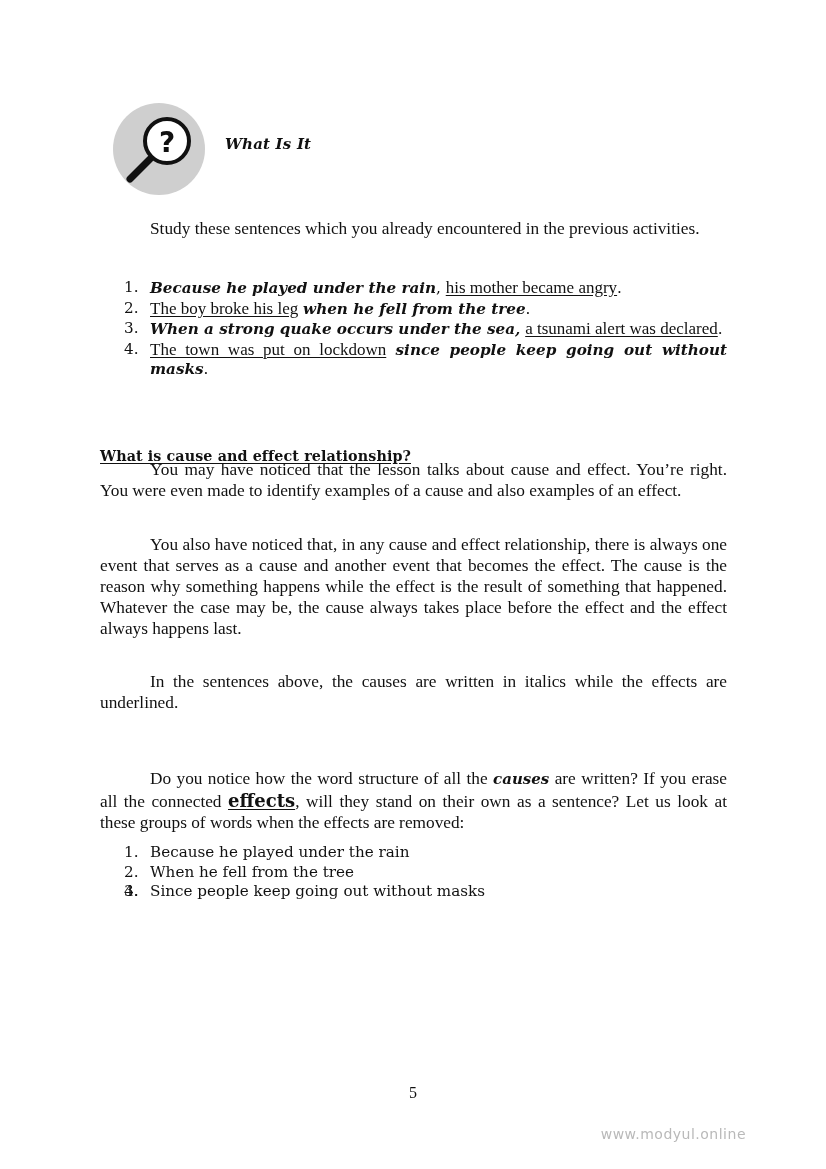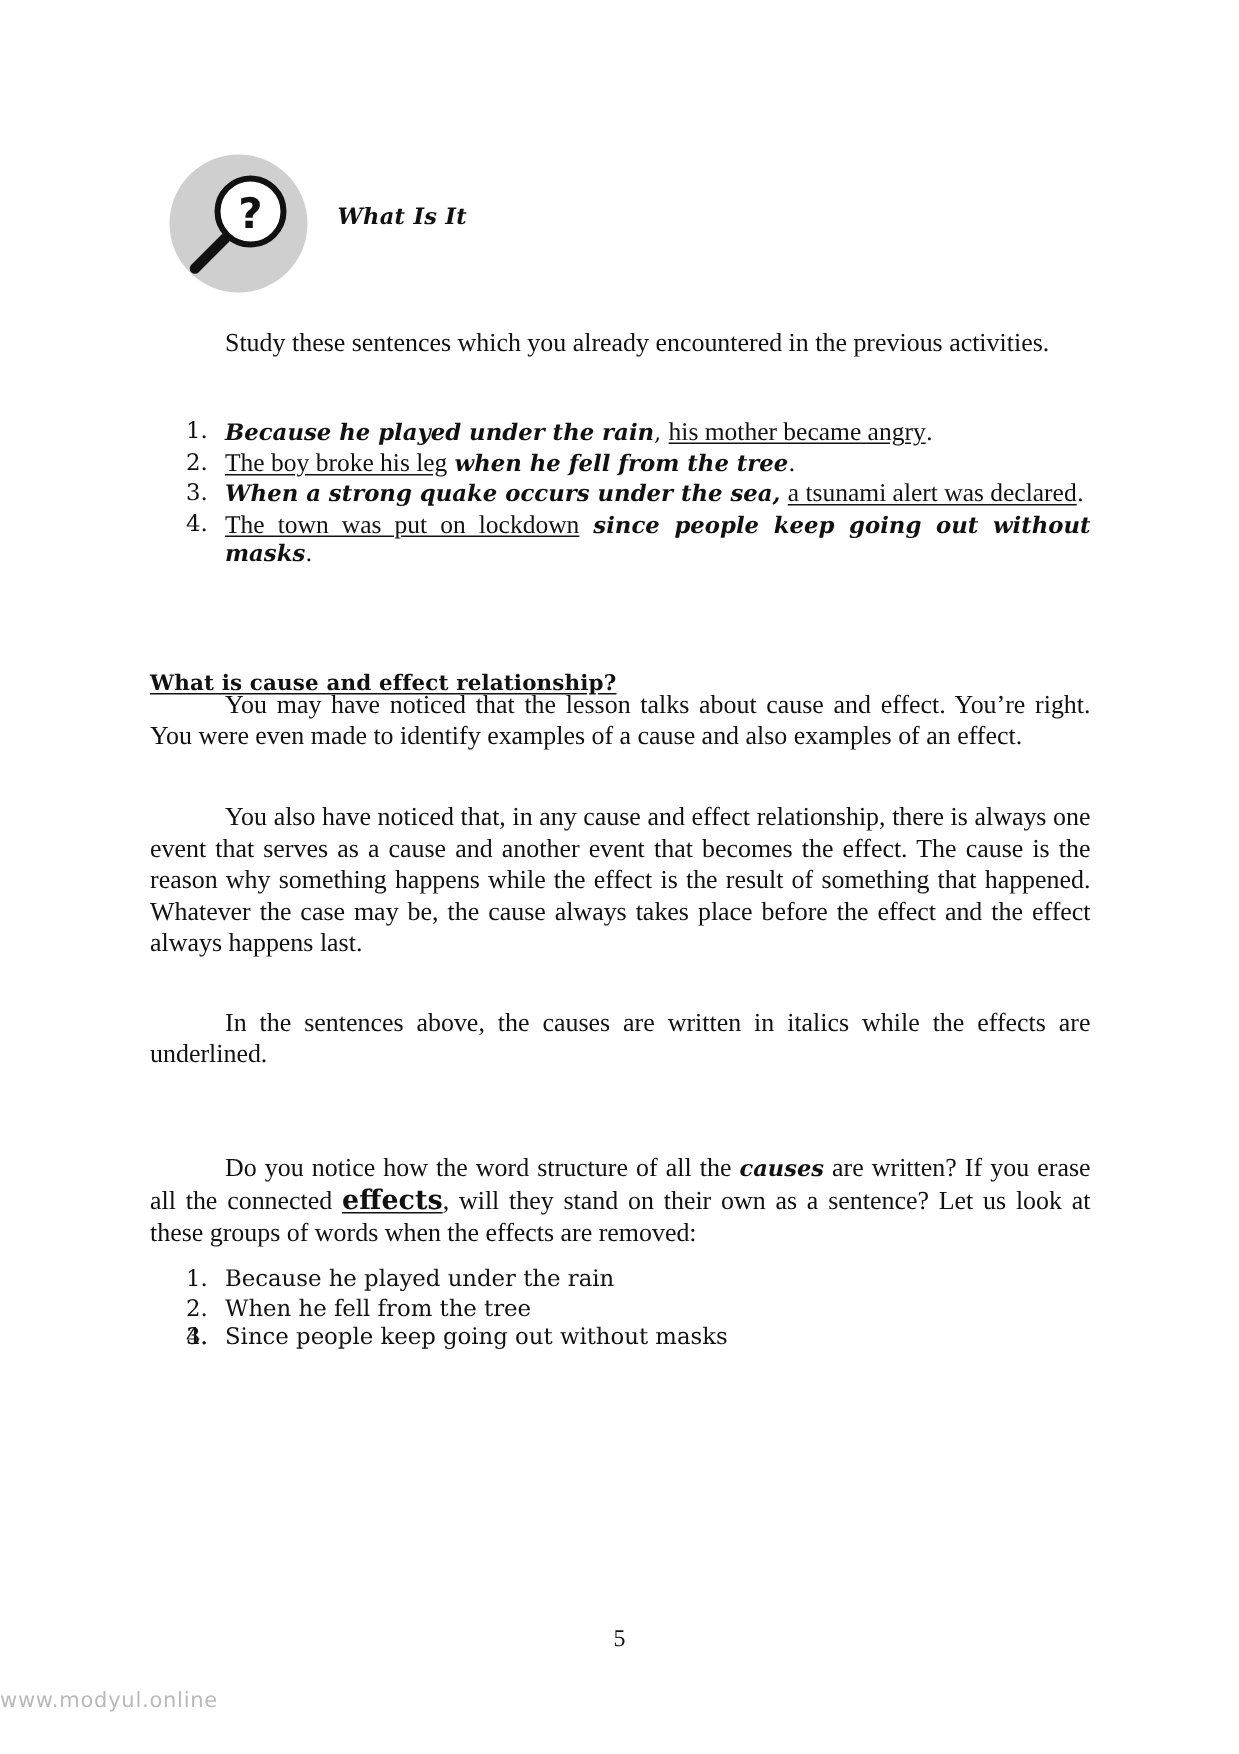--- a/index.html
+++ b/index.html
@@ -23,21 +23,21 @@
   .effect { text-decoration: underline; text-underline-offset: 2px; }
   .list1 .effect { font-family: "Liberation Serif", serif; font-size: 17px; }
 
   .subhead { font-family: "DejaVu Serif", serif; font-weight: bold; font-size: 14.3px; text-decoration: underline; text-underline-offset: 2px; letter-spacing: 0.1px; }
   .em-bold-italic { font-family: "DejaVu Serif", serif; font-weight: bold; font-style: italic; font-size: 15px; }
   .em-bold-underline { font-family: "DejaVu Serif", serif; font-weight: bold; font-size: 18px; text-decoration: underline; text-underline-offset: 2px; }
 
   ol.list2 li { font-family: "DejaVu Serif", serif; font-size: 15.2px; line-height: 19.5px; }
 
   .page-number { position: absolute; left: 0; width: 826px; top: 1084px; text-align: center; font-family: "Liberation Serif", serif; font-size: 16px; color: #111; }
-  .watermark { position: absolute; left: 0; width: 746px; top: 1126px; text-align: left; font-family: "DejaVu Sans", sans-serif; font-size: 14px; color: #b9b9b9; letter-spacing: 0.5px; }
+  .watermark { position: absolute; left: 0; width: 746px; top: 1126px; text-align: right; font-family: "DejaVu Sans", sans-serif; font-size: 14px; color: #b9b9b9; letter-spacing: 0.5px; }
 </style>
 </head>
 <body>
 
 <div class="page">
 
   <div class="header">
     <div class="icon-circle">
       <svg width="92" height="92" viewBox="0 0 92 92">
         <line x1="37" y1="56" x2="17" y2="76" stroke="#111" stroke-width="7" stroke-linecap="round"></line>

